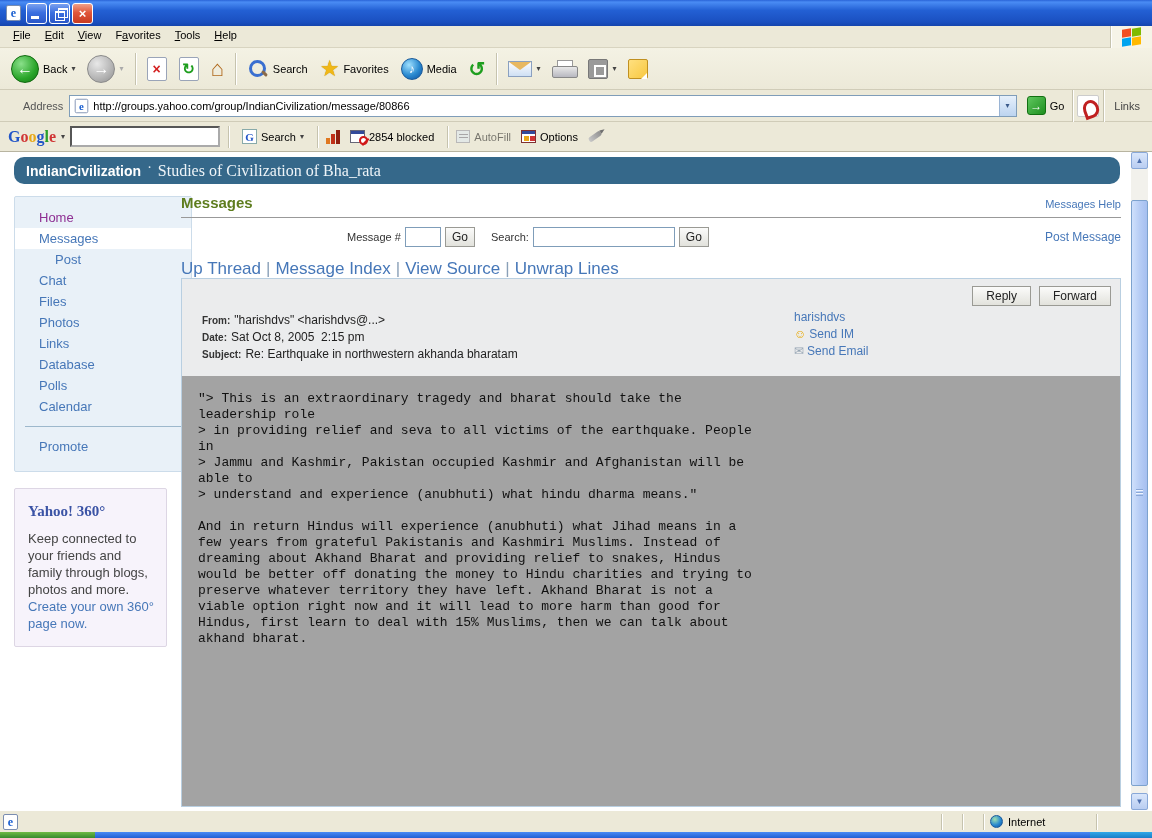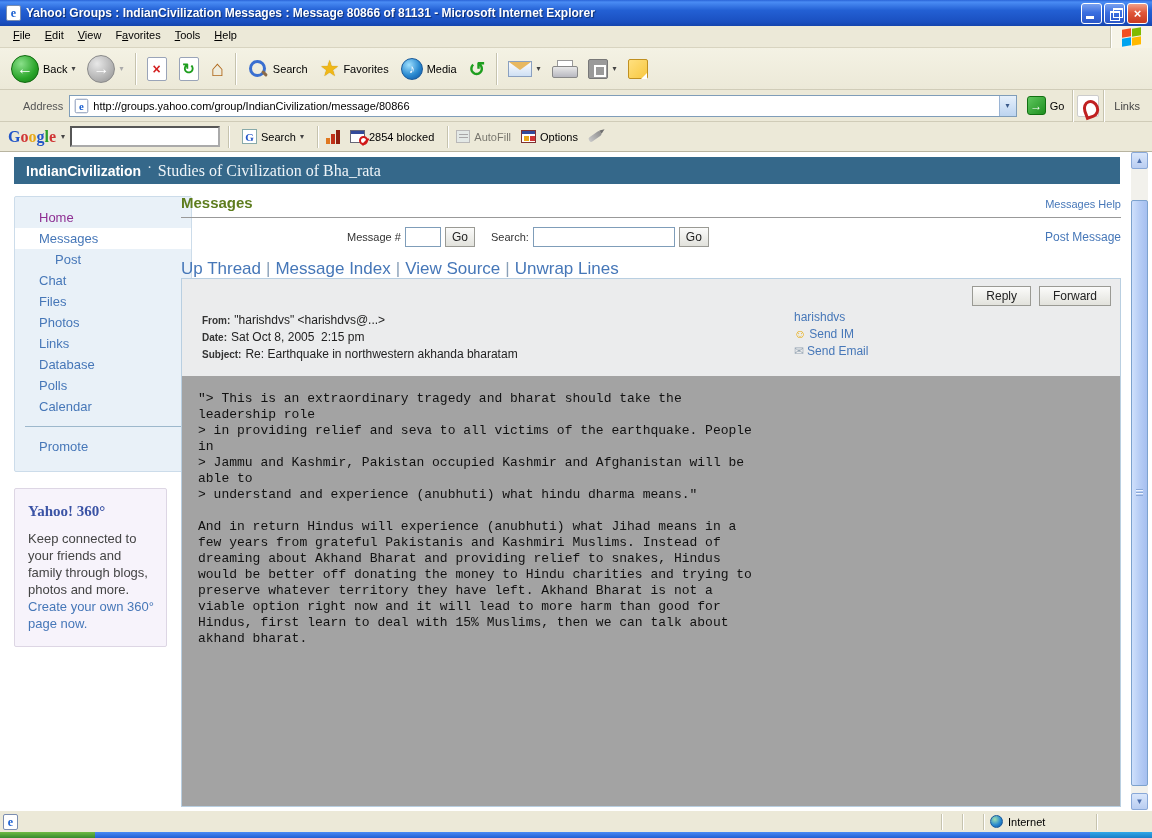--- a/index.html
+++ b/index.html
@@ -112,21 +112,21 @@
   .af-ic::after { content:""; position:absolute; left:2px; top:3px; width:9px; height:1px; background:#667; box-shadow:0 3px 0 #667; }
   .opt-ic { position:relative; width:15px; height:13px; background:#fff; border:1px solid #803030; }
   .opt-ic::before { content:""; position:absolute; left:0; top:0; right:0; height:3px; background:#334a9a; }
   .opt-ic::after { content:""; position:absolute; left:2px; top:5px; width:5px; height:5px; background:#e8a818; box-shadow:6px 0 0 #d03434; }
   .hl-pen { width:14px; height:5px; background:linear-gradient(90deg,#c8c8c8,#909090); transform:rotate(-35deg); border-radius:2px; position:relative; }
   .hl-pen::after { content:""; position:absolute; right:-5px; top:0; border-top:2.5px solid transparent; border-bottom:2.5px solid transparent; border-left:5px solid #707070; }
 
   
   .content { position:relative; height:658px; background:#fff; overflow:hidden; }
   .banner { position:absolute; left:14px; right:32px; top:5px; height:27px; background:#35688a;
-    color:#fff; display:flex; align-items:center; padding-left:12px; }
+    color:#fff; display:flex; align-items:center; padding-left:12px;border-radius:10px; }
   .banner .gname { font-weight:bold; font-size:14px; }
   .banner .gsep { background:none; box-shadow:none; width:auto; margin:0 6px; font-family:"Liberation Serif",serif; font-size:14px; color:#dfe9f0; }
   .banner .gtag { font-family:"Liberation Serif",serif; font-size:16px; color:#eef4f8; }
 
   
   .side-nav { position:absolute; left:14px; top:44px; width:178px; background:#e9f1f8;
     border:1px solid #ccdcea; border-radius:2px; padding:10px 0 14px; font-size:13px; }
   .snav-item { display:block; padding:3px 0 3px 24px; color:#4677b8; text-decoration:none; line-height:15px; }
   .snav-item.visited { color:#8e2f93; }
   .snav-item.selected { background:#fff; }
@@ -201,21 +201,20 @@
   .tb-mid { flex:1; background:linear-gradient(180deg,#4a8af4,#2360d4); }
   .tb-tray { width:62px; background:linear-gradient(180deg,#30a8e8,#1a7ec8); }
 </style>
 </head>
 <body>
 
 <div class="window">
 
   <div class="titlebar">
     <div class="ie-doc-icon">e</div>
-    <div class="title-text">Yahoo! Groups : IndianCivilization Messages : Message 80866 of 81131 - Microsoft Internet Explorer</div>
     <div class="win-btns">
       <div class="win-btn min"></div>
       <div class="win-btn restore"></div>
       <div class="win-btn close">×</div>
     </div>
   </div>
 
   <div class="menubar">
     <div class="menu-item"><span></span><span class="key">F</span><span>ile</span></div>
     <div class="menu-item"><span></span><span class="key">E</span><span>dit</span></div>

